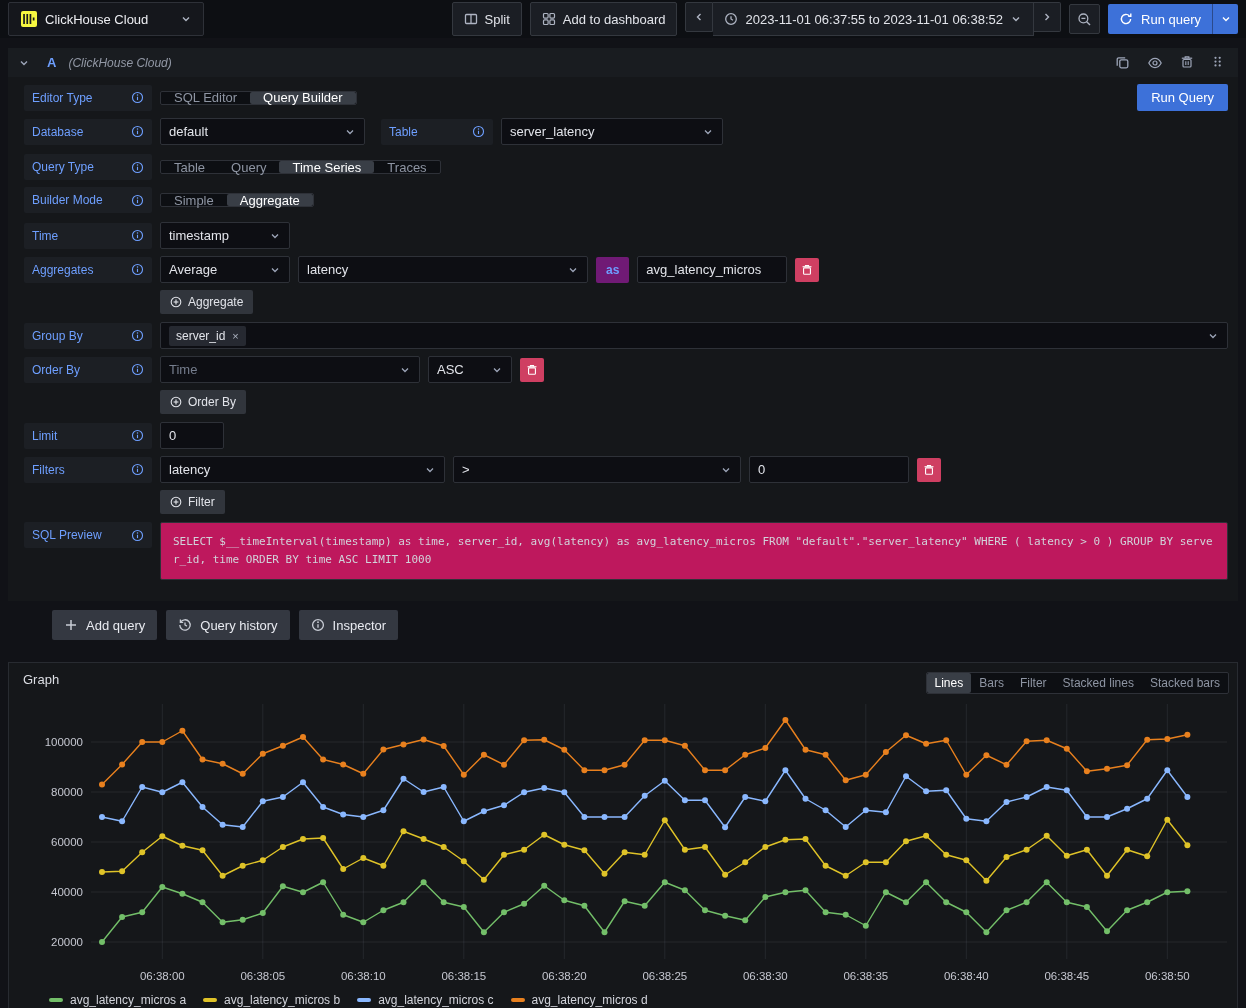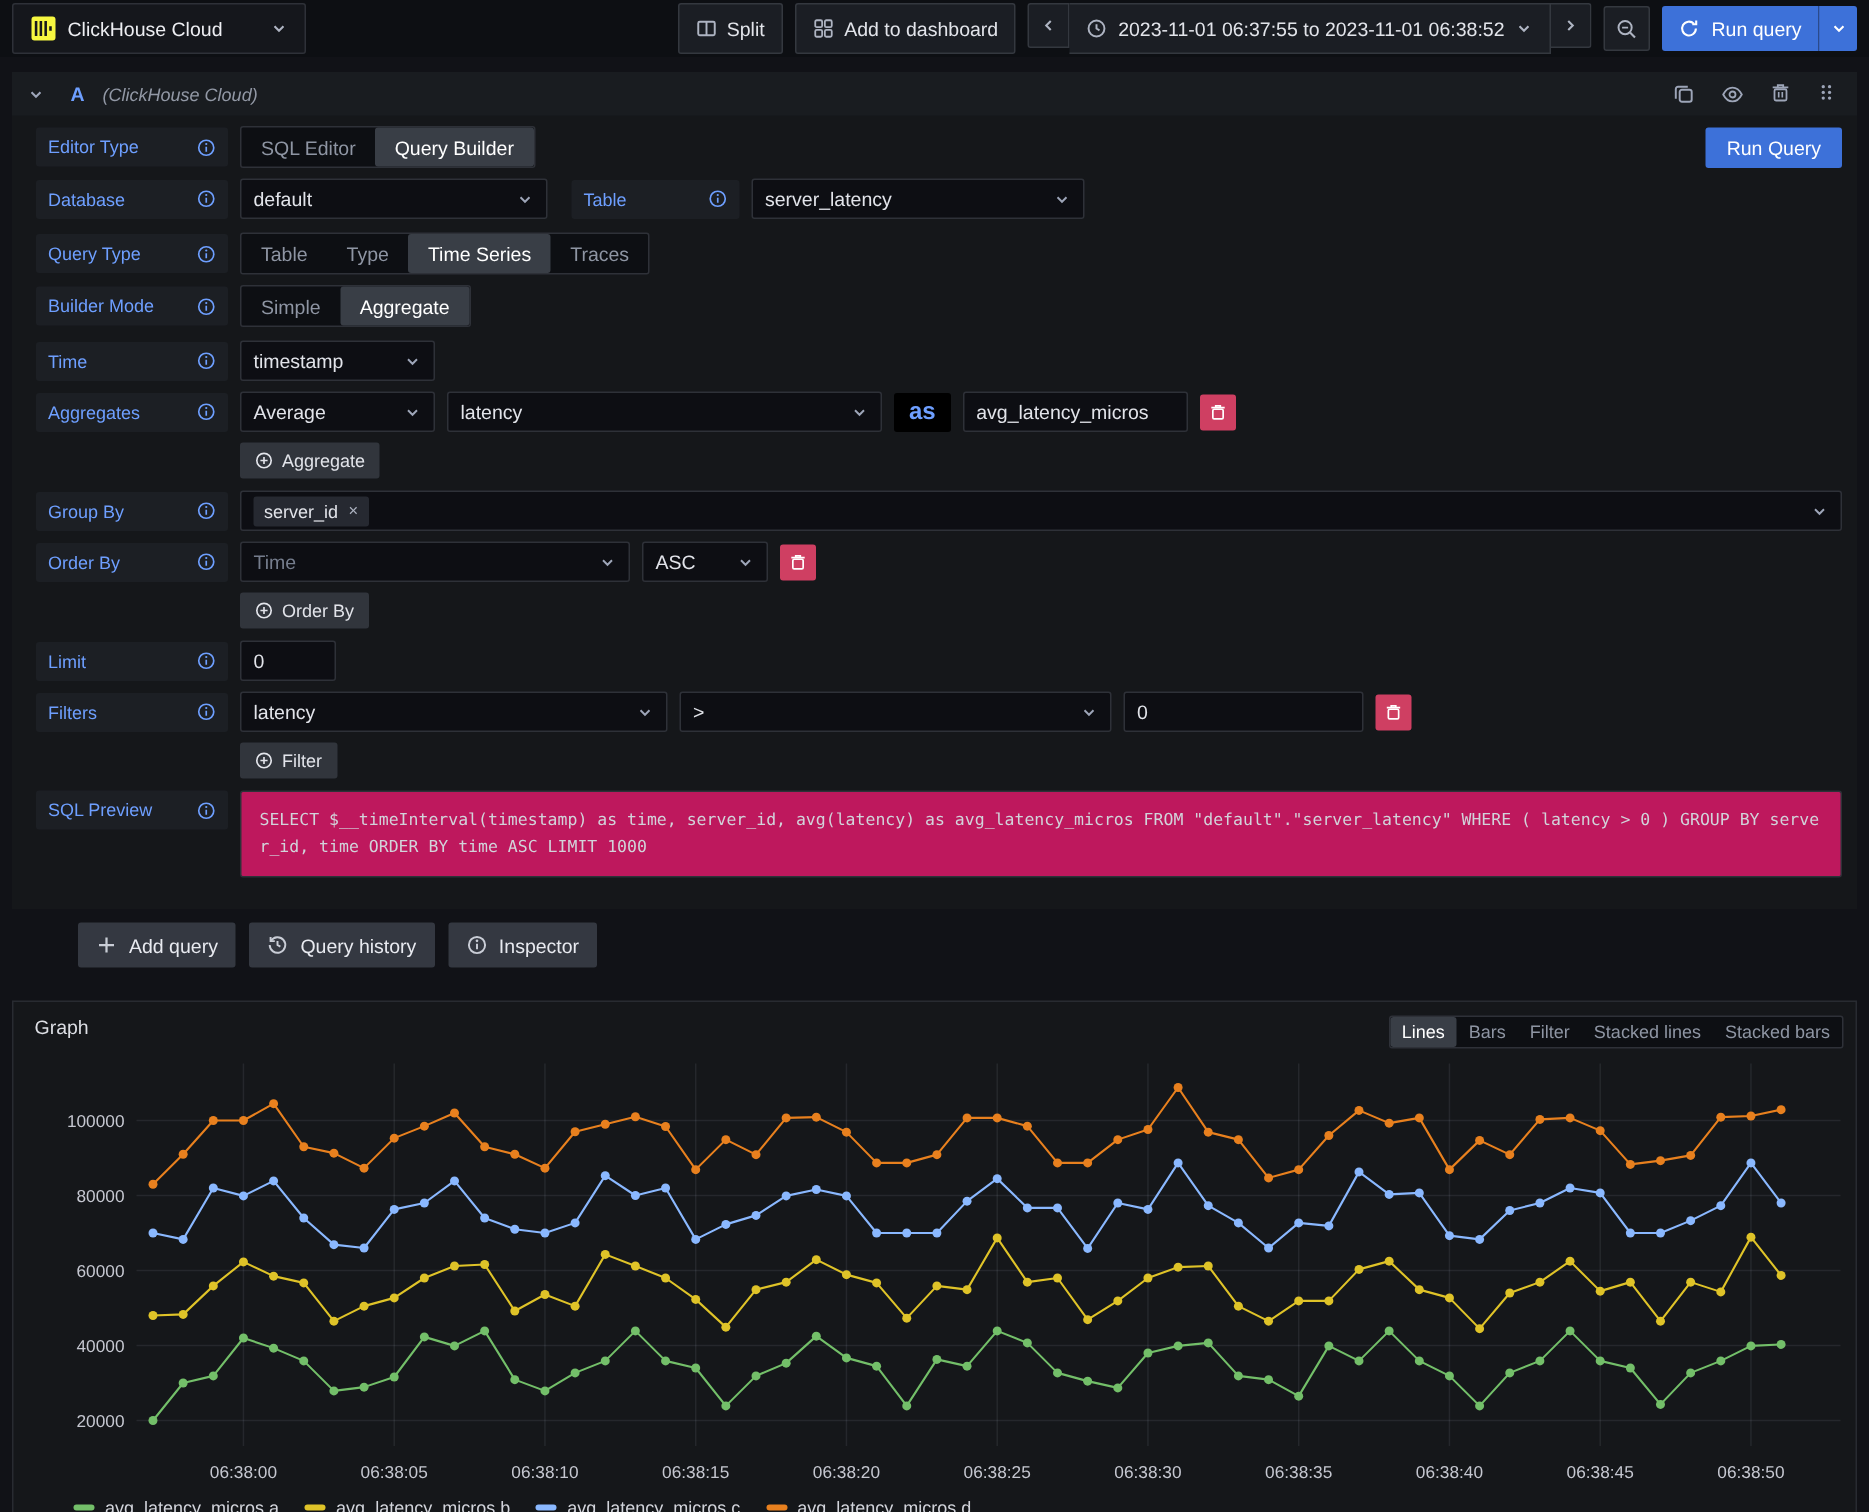--- a/index.html
+++ b/index.html
@@ -52,21 +52,21 @@
   .qbody { padding:7px 10px 14px 16px; }
   .frow { display:flex; align-items:center; margin-bottom:7px; gap:8px; }
   .flabel {
     width:128px; min-width:128px; height:26px; background:#1C1F24; border-radius:2px;
     display:flex; align-items:center; justify-content:space-between; padding:0 8px;
     color:#6E9FFF; font-size:12px; font-weight:500;
   }
   .flabel .info { color:#6E9FFF; display:inline-flex; }
   .ilabel { width:112px; min-width:112px; margin-left:8px; }
 
-  .radiogroup { display:inline-flex; height:28px; background:#0D0F13; border:1px solid #2E3138; border-radius:2px; align-items:stretch; }
+  .radiogroup { display:inline-flex; height:14px; background:#0D0F13; border:1px solid #2E3138; border-radius:2px; align-items:stretch; }
   .radio {
     display:inline-flex; align-items:center; padding:0 13px; font-size:13px; color:#8E95A3;
     background:transparent; border:none; border-radius:2px; font-weight:400;
   }
   .radio.sel { background:#393E46; color:#FFFFFF; font-weight:500; }
   .radiogroup.small { height:22px; }
   .radiogroup.small .radio { padding:0 8px; font-size:12px; }
 
   .select {
     height:27px; background:#0D0E13; border:1px solid #2E3138; border-radius:2px;
@@ -77,22 +77,22 @@
   .select .ph { color:#757D8D; }
   .tinput {
     height:27px; background:#0D0E13; border:1px solid #2E3138; border-radius:2px;
     color:#E2E4EA; font-size:13px; padding:0 8px; outline:none;
   }
   .w130{width:130px;} .w205{width:205px;} .w222{width:222px;} .w290{width:290px;}
   .w150{width:150px;} .w260{width:260px;} .w84{width:84px;} .w64{width:64px;}
   .w285{width:285px;} .w288{width:288px;} .w160{width:160px;} .grow{flex:1;}
 
   .aschip {
-    height:26px; background:#000000; border-radius:2px; display:inline-flex; align-items:center;
-    padding:0 10px; color:#6E9FFF; font-size:16px; font-weight:700;
+    height:26px; background:#701a75; border-radius:2px; display:inline-flex; align-items:center;
+    padding:0 10px; color:#6E9FFF; font-size:12px; font-weight:700;
   }
   .trashbtn {
     width:24px; height:24px; background:#CF3F62; border:none; border-radius:2px;
     display:inline-flex; align-items:center; justify-content:center; color:#FFFFFF;
   }
   .tag { height:20px; background:#262931; border-radius:2px; display:inline-flex; align-items:center; gap:7px; padding:0 7px; font-size:12px; color:#E2E4EA; }
   .tag .x { color:#AEB4C2; font-size:11px; }
   .addbtn {
     height:24px; display:inline-flex; align-items:center; gap:6px; padding:0 10px;
     background:#31353C; border:none; border-radius:2px; color:#E2E4EA; font-size:12px; font-weight:500;
@@ -337,21 +337,21 @@
         <span class="info">
             <svg width="13" height="13" viewBox="0 0 14 14">
               <circle cx="7" cy="7" r="5.4" fill="none" stroke="currentColor" stroke-width="1.2"></circle>
               <line x1="7" y1="6.2" x2="7" y2="9.8" stroke="currentColor" stroke-width="1.2"></line>
               <circle cx="7" cy="4.3" r="0.8" fill="currentColor"></circle>
             </svg>
           </span>
       </div>
       <div class="radiogroup">
         <button class="radio">Table</button>
-        <button class="radio">Type</button>
+        <button class="radio">Query</button>
         <button class="radio sel">Time Series</button>
         <button class="radio">Traces</button>
       </div>
     </div>
 
     <div class="frow">
       <div class="flabel">
         <span>Builder Mode</span>
         <span class="info">
             <svg width="13" height="13" viewBox="0 0 14 14">

